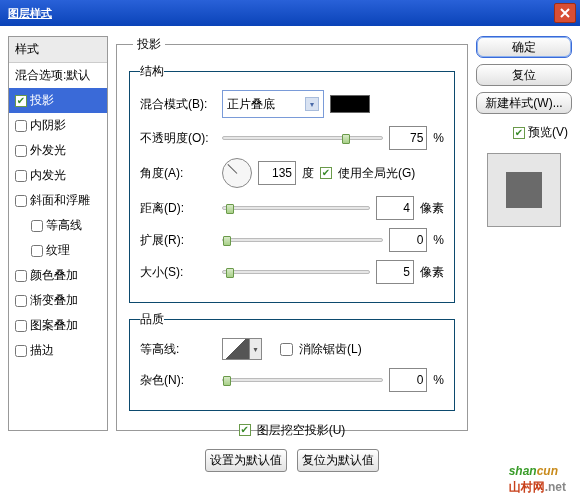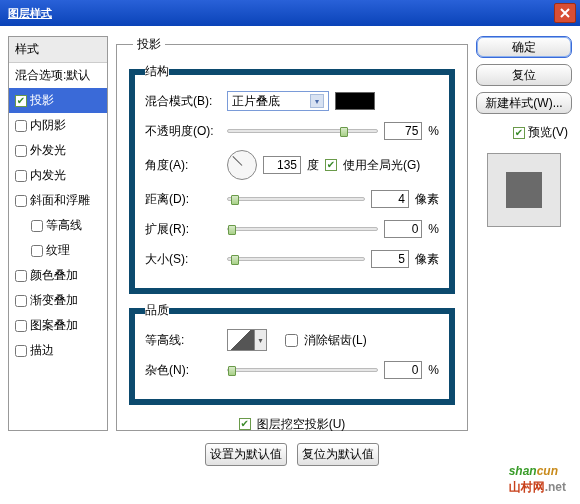--- a/index.html
+++ b/index.html
@@ -11,29 +11,29 @@
 .content { display: flex; padding: 10px 8px; gap: 8px; position: relative; height: calc(100% - 26px); }
 .style-list { width: 100px; border: 1px solid #999; background: #fff; height: 395px; }
 .list-header { background: #ebebeb; border-bottom: 1px solid #ccc; padding: 4px 6px; }
 .list-item { padding: 4px 6px; display: flex; align-items: center; gap: 3px; cursor: pointer; }
 .list-item.indent { padding-left: 22px; }
 .list-item.selected { background: #3a6ad8; color: #fff; }
 .list-item input[type=checkbox] { width: 12px; height: 12px; }
 .fieldset { border: 1px solid #999; padding: 10px 12px 10px 12px; position: relative; }
 .fieldset > legend { padding: 0 4px; margin-left: 4px; }
 .main-panel { flex: 1 0 322px; }
-.inner-fieldset { border: 6px solid #0c4a6e; padding: 10px 10px 10px 10px; margin-bottom: 8px; }
+.inner-fieldset { border: 1px solid #0c4a6e; padding: 10px 10px 10px 10px; margin-bottom: 8px; }
 .row { display: flex; align-items: center; gap: 6px; margin-bottom: 8px; min-height: 22px; }
 .row label:first-child { width: 76px; text-align: left; }
-.select { width: 102px; height: 20px; border: 1px solid #7a9bd8; background: #fff; display: flex; align-items: center; justify-content: space-between; padding: 0 4px; }
+.select { width: 102px; height: 28px; border: 1px solid #7a9bd8; background: #fff; display: flex; align-items: center; justify-content: space-between; padding: 0 4px; }
 .select-arrow { width: 14px; height: 14px; background: #d8e2f2; border: 1px solid #a8bcdc; display: flex; align-items: center; justify-content: center; font-size: 8px; color: #4a6aa8; }
 .swatch { width: 40px; height: 18px; background: #000; border: 1px solid #666; }
 .slider { flex: 1; height: 4px; background: #e6e6e6; border: 1px solid #bbb; position: relative; border-radius: 2px; }
 .slider-thumb { position: absolute; top: -3px; width: 8px; height: 10px; background: linear-gradient(#d8eac8, #a8d088); border: 1px solid #6a9a4a; border-radius: 1px; }
-.num-input { width: 38px; height: 18px; border: 1px solid #888; text-align: right; padding: 4px 3px; background: #fff; }
+.num-input { width: 38px; height: 18px; border: 1px solid #888; text-align: right; padding: 11px 3px; background: #fff; }
 .angle-dial { width: 30px; height: 30px; border: 1px solid #888; border-radius: 50%; background: #f6f6f6; position: relative; }
 .angle-line { position: absolute; width: 13px; height: 1px; background: #555; top: 50%; left: 50%; transform-origin: left center; transform: rotate(-135deg); }
 .contour { width: 28px; height: 22px; border: 1px solid #888; background: linear-gradient(135deg, #fff 0%, #fff 48%, #555 48%, #555 100%); position: relative; }
 .contour::after { content: ""; position: absolute; top: 0; right: -12px; width: 10px; border-top: 5px solid transparent; border-bottom: 5px solid transparent; border-left: 5px solid #888; height: 0; display: none; }
 .contour-wrap { display: flex; align-items: center; }
 .contour-btn { width: 12px; height: 22px; border: 1px solid #888; border-left: none; background: #ebebeb; display:flex; align-items:center; justify-content:center; font-size:8px; color:#555; }
 .btns-bottom { display: flex; gap: 10px; justify-content: center; margin-top: 6px; }
 .dlg-btn { padding: 2px 4px; border: 1px solid #888; background: linear-gradient(#fff, #e2e2e2); border-radius: 3px; cursor: pointer; }
 .right-panel { width: 96px; display: flex; flex-direction: column; gap: 6px; align-items: stretch; }
 .right-btn { height: 22px; border: 1px solid #888; background: linear-gradient(#fff, #e2e2e2); border-radius: 7px; cursor: pointer; display: flex; align-items: center; justify-content: center; }

